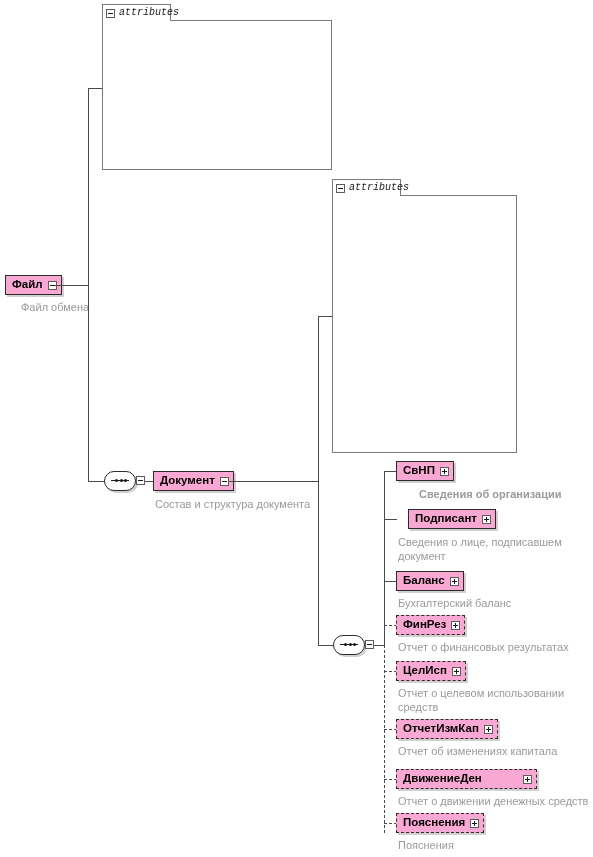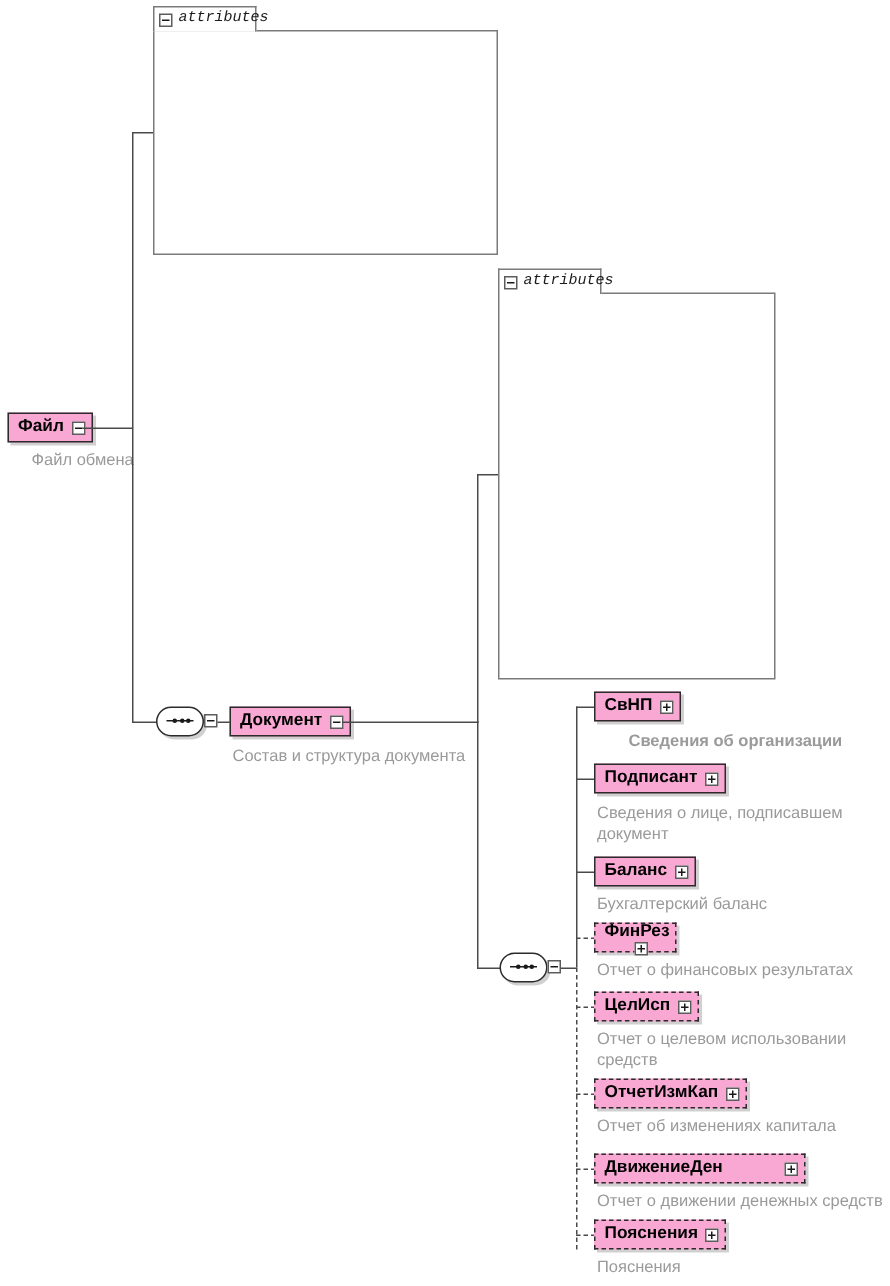--- a/index.html
+++ b/index.html
@@ -322,36 +322,36 @@
   <div class="ln dash-v" style="left:384px; top:645px; height:188px;"></div>
 
   <div class="ln h" style="left:384px; top:471px; width:13px;"></div>
   <div class="node" style="left:396px; top:461px;">
     <span class="node-label">СвНП</span>
     <span class="pm plus"></span>
   </div>
   <div class="anno" style="left:419px; top:487px; width:190px;font-weight:bold;">Сведения об организации</div>
 
   <div class="ln h" style="left:384px; top:519px; width:13px;"></div>
-  <div class="node" style="left:396px; top:509px;">
+  <div class="node" style="left:408px; top:509px;">
     <span class="node-label">Подписант</span>
     <span class="pm plus"></span>
   </div>
   <div class="anno" style="left:398px; top:535px; width:190px;">Сведения о лице, подписавшем
 документ</div>
 
   <div class="ln h" style="left:384px; top:581px; width:13px;"></div>
   <div class="node" style="left:396px; top:571px;">
     <span class="node-label">Баланс</span>
     <span class="pm plus"></span>
   </div>
   <div class="anno" style="left:398px; top:596px; width:190px;">Бухгалтерский баланс</div>
 
   <div class="ln dash-h" style="left:384px; top:625px; width:13px;"></div>
-  <div class="node dashed" style="left:396px; top:615px;flex-direction:column;">
+  <div class="node dashed" style="left:396px; top:615px;">
     <span class="node-label">ФинРез</span>
     <span class="pm plus"></span>
   </div>
   <div class="anno" style="left:398px; top:640px; width:195px;">Отчет о финансовых результатах</div>
 
   <div class="ln dash-h" style="left:384px; top:671px; width:13px;"></div>
   <div class="node dashed" style="left:396px; top:661px;">
     <span class="node-label">ЦелИсп</span>
     <span class="pm plus"></span>
   </div>

